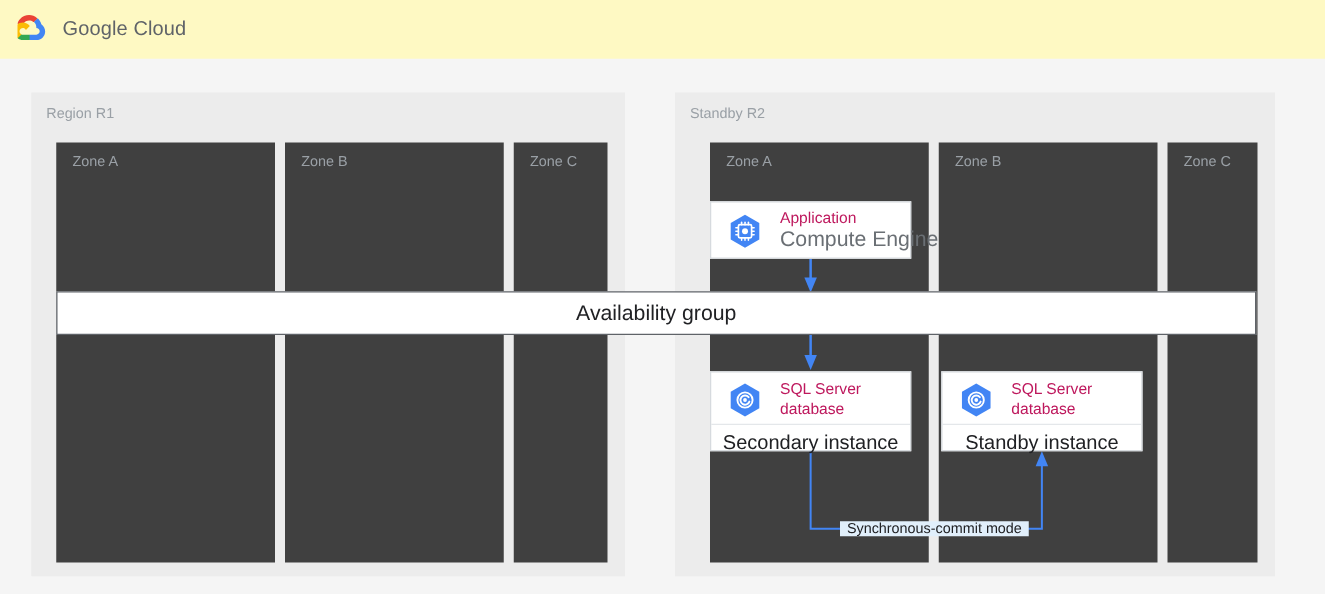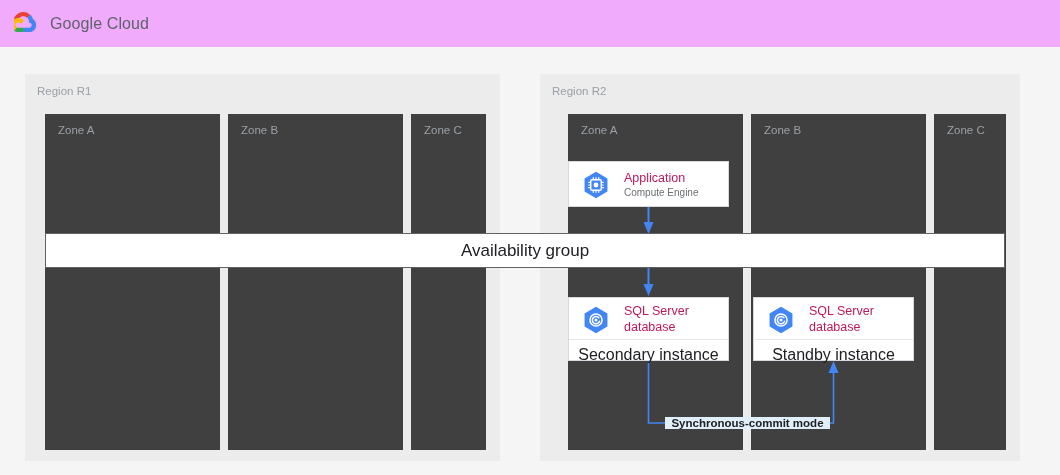--- a/index.html
+++ b/index.html
@@ -13,21 +13,21 @@
     font-family: "Liberation Sans", sans-serif;
     overflow: hidden;
     position: relative;
   }
 
   
   #header {
     position: absolute;
     left: 0; top: 0;
     width: 1060px; height: 47px;
-    background: #f0abfc;
+    background: #fef9c3;
     display: flex;
     align-items: center;
   }
   #brand-logo {
     margin-left: 14px;
     width: 26px; height: 26px;
     display: block;
   }
   #brand-text {
     margin-left: 10px;
@@ -89,21 +89,21 @@
   .card-text {
     margin-left: 12px;
     line-height: 1.22;
   }
   .card-title {
     font-size: 12.5px;
     color: #be185d;
     white-space: nowrap;
   }
   .card-sub {
-    font-size: 10px;
+    font-size: 17px;
     color: #6a6f74;
     white-space: nowrap;
   }
   .card-footer {
     border-top: 1px solid #e4e7ea;
     font-size: 16px;
     color: #202124;
     text-align: center;
     padding: 6px 4px 5px 4px;
     white-space: nowrap;
@@ -143,21 +143,20 @@
     align-items: center;
     justify-content: center;
     z-index: 7;
   }
   #sync-commit-label {
     font-size: 11.5px;
     color: #202124;
     background: #e1effb;
     padding: 0 6px;
     white-space: nowrap;
-    font-weight: bold;
   }
 </style>
 </head>
 <body>
 
 <div id="header">
   <svg id="brand-logo" viewBox="0 0 36 36">
     <path d="M18.6 9.1 L21.6 6.1 L21.8 4.85 C16.3 -0.15 7.6 0.42 2.65 6.05 C1.27 7.6 0.25 9.53 -0.28 11.5 L0.8 11.35 L6.78 10.36 L7.24 9.89 C9.9 6.97 14.4 6.58 17.5 9.05 L18.6 9.1 Z" fill="#ea4335"></path>
     <path d="M26.4 11.5 C25.72 8.96 24.3 6.68 22.34 4.94 L18.14 9.14 C19.9 10.58 20.9 12.75 20.86 15.02 L20.86 15.77 C22.92 15.77 24.59 17.44 24.59 19.5 C24.59 21.56 22.92 23.19 20.86 23.19 L13.4 23.19 L12.66 23.96 L12.66 28.44 L13.4 29.15 L20.86 29.15 C26.22 29.19 30.6 24.93 30.64 19.57 C30.66 16.32 29.05 13.28 26.4 11.5 Z" fill="#4285f4"></path>
     <path d="M5.94 29.15 L13.4 29.15 L13.4 23.19 L5.94 23.19 C5.41 23.19 4.89 23.07 4.41 22.85 L3.37 23.18 L0.34 26.19 L0.08 27.2 C1.76 28.47 3.82 29.16 5.94 29.15 Z" fill="#34a853"></path>
@@ -175,21 +174,21 @@
     <div class="zone-label">Zone A</div>
   </div>
   <div class="zone" style="left:228px; top:98px; width:175px; height:336px;">
     <div class="zone-label">Zone B</div>
   </div>
   <div class="zone" style="left:411px; top:98px; width:75px; height:336px;">
     <div class="zone-label">Zone C</div>
   </div>
 
   <div class="region" style="left:540px; top:58px; width:480px; height:387px;">
-    <div class="region-label">Region R2</div>
+    <div class="region-label">Standby R2</div>
   </div>
   <div class="zone" style="left:568px; top:98px; width:175px; height:336px;">
     <div class="zone-label">Zone A</div>
   </div>
   <div class="zone" style="left:751px; top:98px; width:175px; height:336px;">
     <div class="zone-label">Zone B</div>
   </div>
   <div class="zone" style="left:934px; top:98px; width:72px; height:336px;">
     <div class="zone-label">Zone C</div>
   </div>

